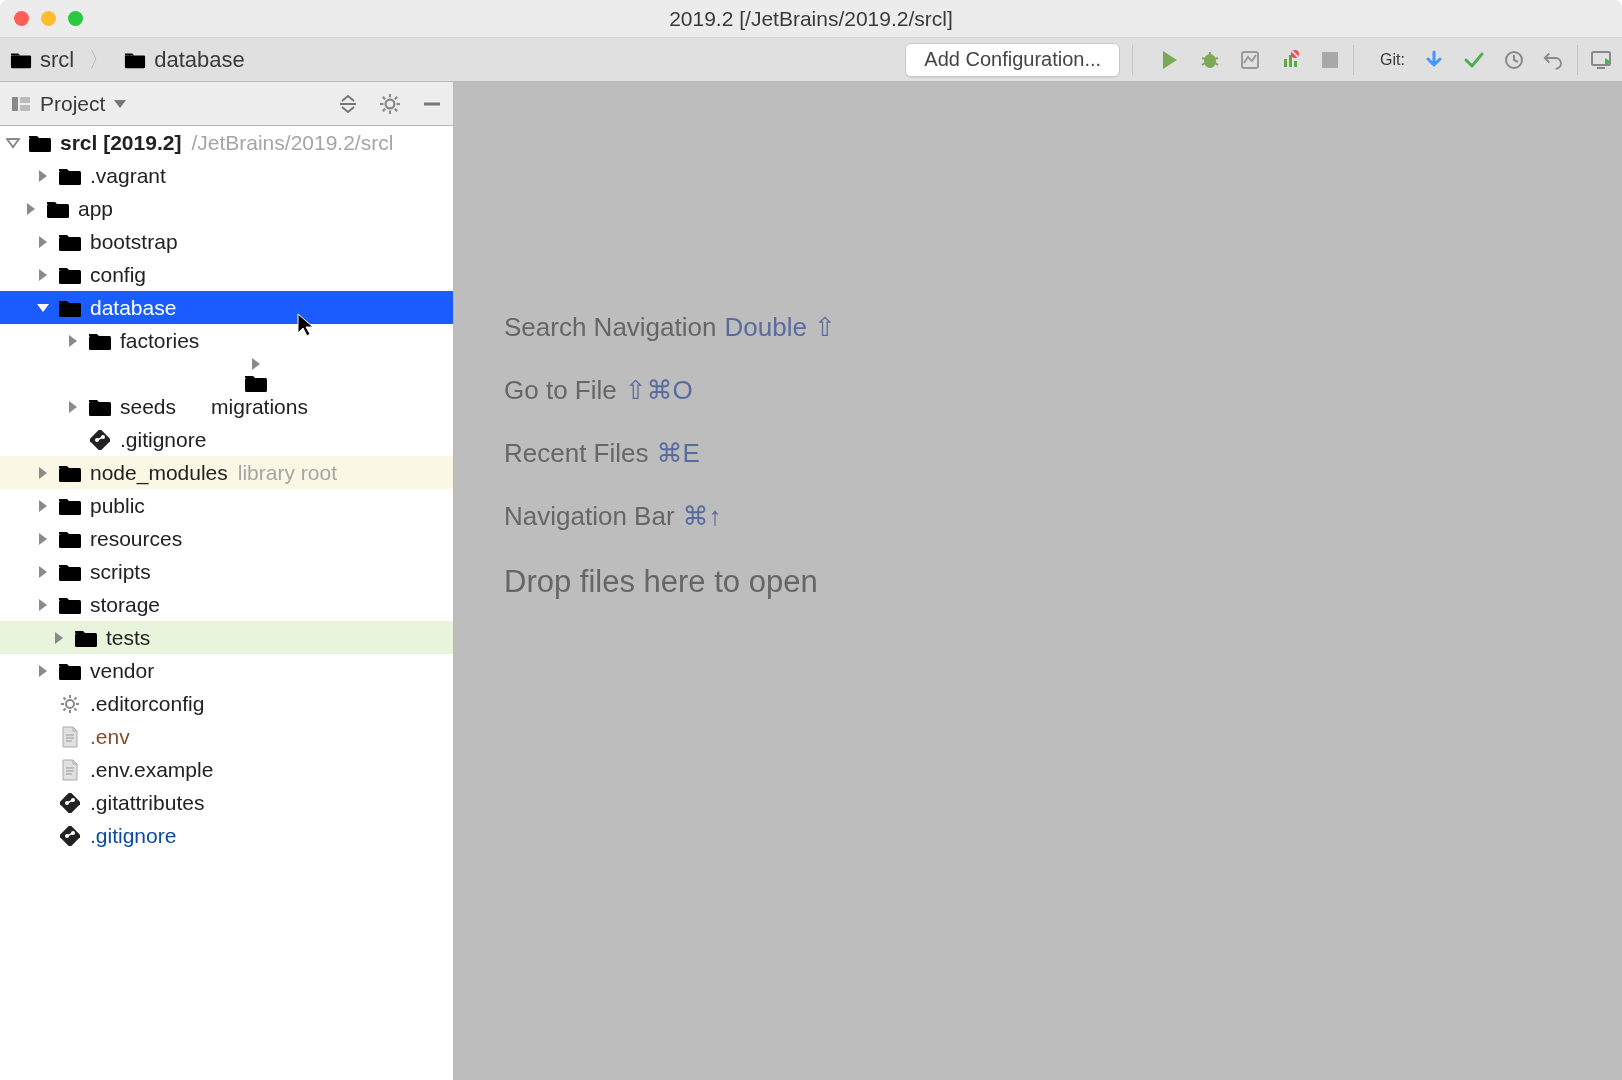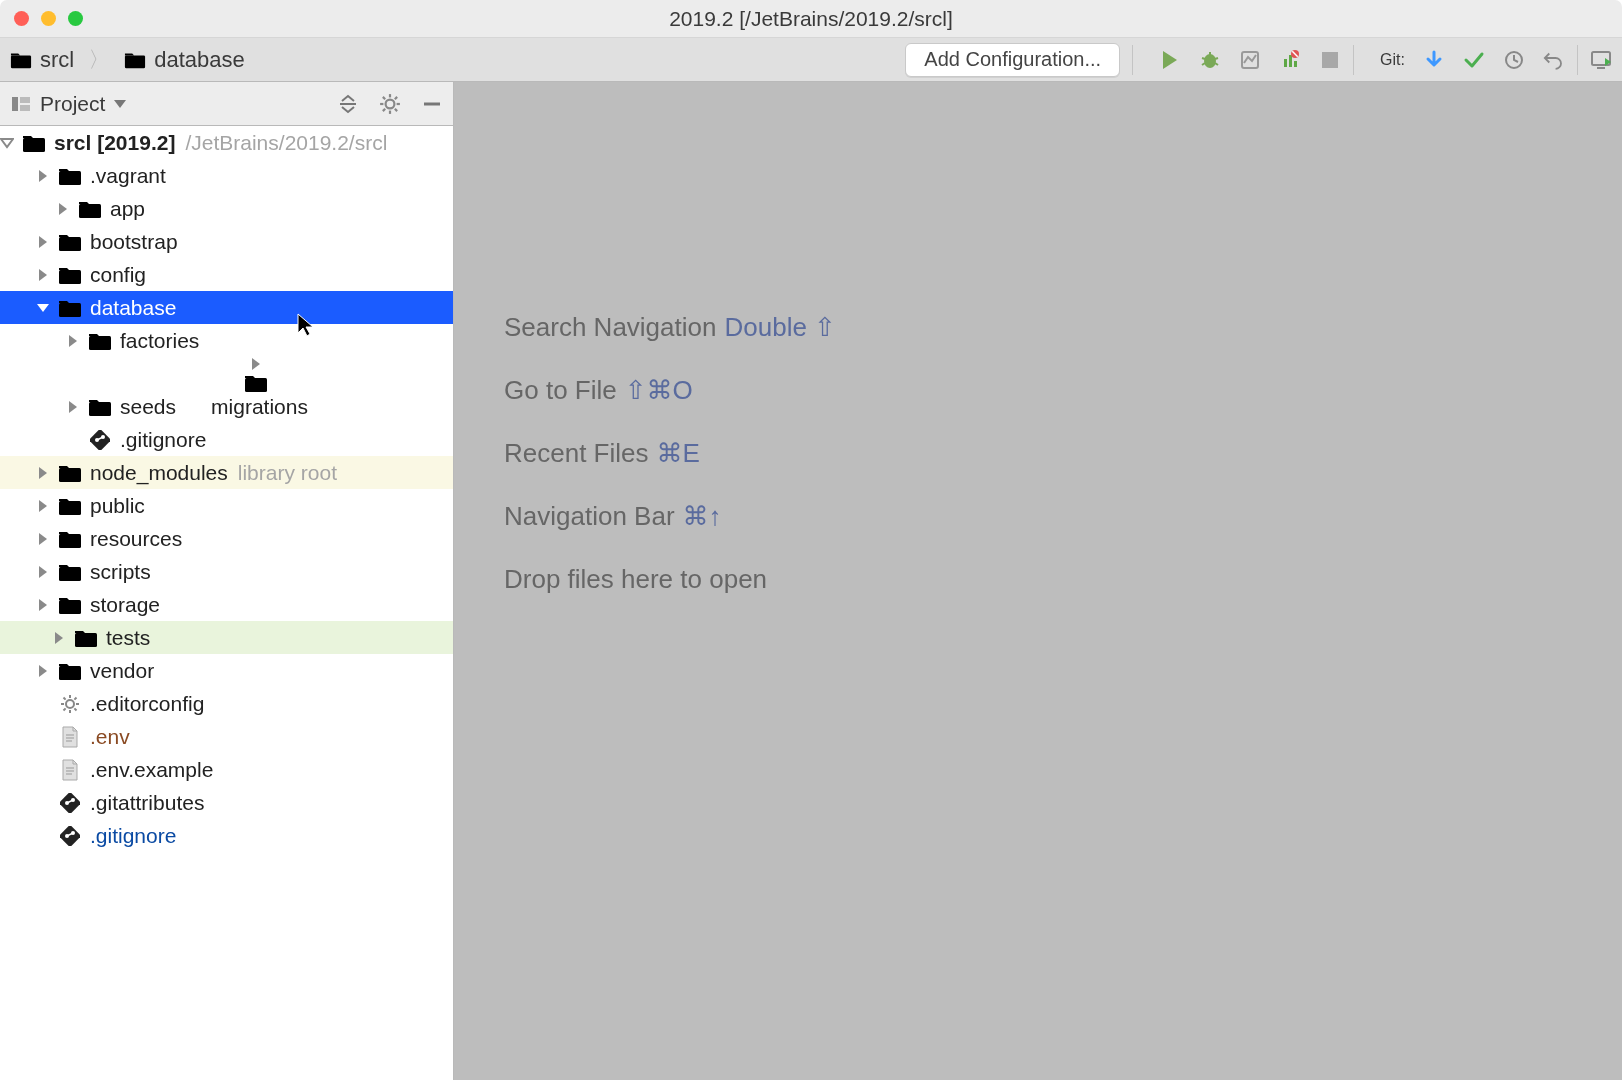--- a/index.html
+++ b/index.html
@@ -53,21 +53,21 @@
   .suffix{color:var(--grey-txt);margin-left:10px;}
   .node.sel{background:var(--sel-blue);color:#fff;}
   .node.sel .lbl,.node.sel .suffix{color:#fff;}
   .node.tint-y{background:var(--tint-yellow);}
   .node.tint-g{background:var(--tint-green);}
   
   .editor{flex:1;background:var(--editor);position:relative;}
   .welcome{position:absolute;left:50px;top:230px;display:flex;flex-direction:column;gap:32px;}
   .wline{font-size:26px;color:#666;}
   .wline .short{color:var(--accent);margin-left:8px;}
-  .drop{font-size:26px;color:#666;}
+  .drop{font-size:31px;color:#666;}
   
   .git-ico{width:20px;height:20px;}
   .file-ico{width:20px;height:22px;}
   .gear-ico{width:20px;height:20px;}
   
   .cursor{position:absolute;width:18px;height:24px;pointer-events:none;z-index:50;}
 </style>
 </head>
 <body>
 
@@ -287,21 +287,21 @@
             </svg>
           </span>
         <span class="tb-ico">
             <svg viewBox="0 0 22 22">
               <use href="#minimize"></use>
             </svg>
           </span>
       </div>
     </div>
     <div class="tree" id="tree-host">
-        <div class="node" style="padding-left: 0;">
+        <div class="node" style="padding-left: 6px;">
           <span class="arrow">
             <svg viewBox="0 0 14 14" style="color:var(--grey-arrow)">
               <use href="#arrow-down-outline"></use>
             </svg>
           </span>
           <span class="icon-slot">
             <svg class="folder-svg grey" viewBox="0 0 24 22">
               <use href="#folder-shape"></use>
             </svg>
           </span>
@@ -314,21 +314,21 @@
               <use href="#arrow-right"></use>
             </svg>
           </span>
           <span class="icon-slot">
             <svg class="folder-svg grey" viewBox="0 0 24 22">
               <use href="#folder-shape"></use>
             </svg>
           </span>
           <span class="lbl">.vagrant</span>
         </div>
-        <div class="node" style="padding-left: 56px; align-items: center;">
+        <div class="node" style="padding-left: 24px; align-items: center;">
           <span class="arrow">
             <svg viewBox="0 0 14 14" fill="var(--grey-arrow)">
               <use href="#arrow-right"></use>
             </svg>
           </span>
           <span class="icon-slot">
             <svg class="folder-svg cyan" viewBox="0 0 24 22">
               <use href="#folder-shape"></use>
             </svg>
           </span>

